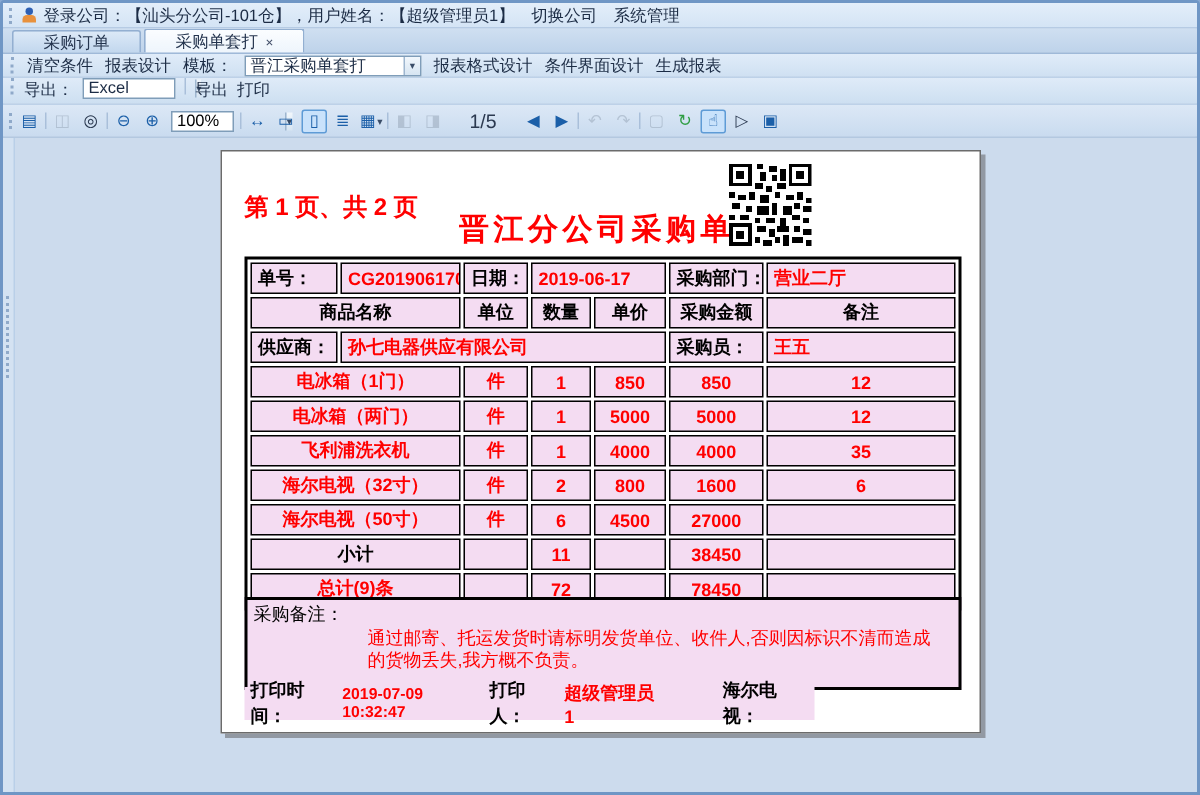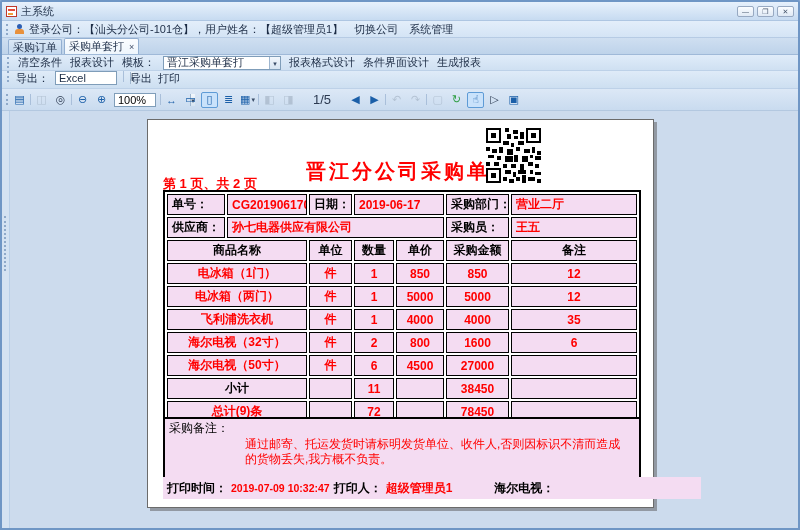--- a/index.html
+++ b/index.html
@@ -47,21 +47,21 @@
   .loginbar .link { margin-left:6px; }
 
   
   .tabstrip {
     height:17px; flex:0 0 17px;
     background:linear-gradient(#cfdff1,#bed3ea);
     display:flex; align-items:flex-end; padding:0 0 0 6px; gap:2px;
     border-bottom:1px solid #9fb9d8;
   }
   .tab {
-    height:15px; padding:0 4px; font-size:11px; color:#24344e;
+    height:15px; padding:0 20px; font-size:11px; color:#24344e;
     display:flex; align-items:center; gap:5px;
     border:1px solid #93afd1; border-bottom:none; border-radius:2px 2px 0 0;
     background:linear-gradient(#dcE9f7,#c2d7ee);
   }
   .tab.active { background:linear-gradient(#fbfdff,#eef5fc); height:16px; }
   .tab .close { font-size:9px; color:#44506a; }
 
   
   .toolbar1 {
     height:16px; flex:0 0 16px;
@@ -104,21 +104,21 @@
   
   .preview { flex:1; position:relative; background:#ccdbed; overflow:hidden; }
   .left-strip { position:absolute; left:0; top:0; bottom:0; width:8px; background:#d4e2f2; border-right:1px solid #b9cfe8; }
   .left-strip::after { content:""; position:absolute; left:2px; top:105px; width:2px; height:55px; border-left:2px dotted #8fa9c9; }
 
   .page {
     position:absolute; left:145px; top:8px; width:507px; height:389px;
     background:#fff; border:1px solid #6b6b6b;
     box-shadow:3px 3px 0 #9299a3;
   }
-  .page-info { position:absolute; left:15px; top:27px; color:#f00; font-size:13px; font-weight:bold;margin-top:28px; }
+  .page-info { position:absolute; left:15px; top:27px; color:#f00; font-size:16px; font-weight:bold; }
   .doc-title { position:absolute; left:110px; top:38px; width:280px; text-align:center; color:#f00; font-size:20px; font-weight:bold; letter-spacing:3px; }
   .qr { position:absolute; left:338px; top:8px; width:55px; height:55px; }
 
   .form-table {
     position:absolute; left:15px; top:70px; width:478px;
     table-layout:fixed; border-collapse:separate; border-spacing:2px;
     border:2px solid #000;
   }
   .form-table td {
     border:1px solid #000; background:#f4dcf2;
@@ -129,42 +129,33 @@
   .form-table td.center { text-align:center; padding:1px 2px; }
 
   .remark-box {
     position:absolute; left:15px; top:297px; width:478px; height:62px;
     border:2px solid #000; background:#f4dcf2;
     font-size:12px; font-weight:normal; padding:1px 4px;
   }
   .remark-text { color:#f00; margin:0 4px 0 76px; line-height:15px; }
 
   .doc-footer {
-    position:absolute; left:15px; top:357px; width:538px; height:22px;
+    position:absolute; left:15px; top:357px; width:380px; height:22px;
     background:#f4dcf2; display:flex; align-items:center; gap:4px;
     font-size:12px; font-weight:bold; padding:0 4px;
   }
   .doc-footer .time { color:#f00; font-size:10.5px; }
   .doc-footer .red { color:#f00; }
   .doc-footer .sign { margin-left:38px; }
 </style>
 </head>
 <body>
 
 <div class="window">
 
-  <div class="titlebar">
-    <div class="app-icon"></div>
-    <div class="title-text">主系统</div>
-    <div class="win-controls">
-      <div class="win-btn">—</div>
-      <div class="win-btn">❐</div>
-      <div class="win-btn">✕</div>
-    </div>
-  </div>
 
   <div class="loginbar">
     <div class="grip"></div>
     <div class="user-icon"></div>
     <span>登录公司：【汕头分公司-101仓】，用户姓名：【超级管理员1】</span>
     <span class="link">切换公司</span>
     <span class="link">系统管理</span>
   </div>
 
   <div class="tabstrip">
@@ -319,32 +310,32 @@
         <tbody>
             <tr>
           <td>单号：</td>
           <td class="red">CG20190617001</td>
           <td>日期：</td>
           <td class="red" colspan="2">2019-06-17</td>
           <td>采购部门：</td>
           <td class="red">营业二厅</td>
         </tr>
         <tr>
-          <td>供应商：</td>
-          <td class="red" colspan="4">孙七电器供应有限公司</td>
-          <td>采购员：</td>
-          <td class="red">王五</td>
-        </tr>
-        <tr>
           <td class="center" colspan="2">商品名称</td>
           <td class="center">单位</td>
           <td class="center">数量</td>
           <td class="center">单价</td>
           <td class="center">采购金额</td>
           <td class="center">备注</td>
+        </tr>
+        <tr>
+          <td>供应商：</td>
+          <td class="red" colspan="4">孙七电器供应有限公司</td>
+          <td>采购员：</td>
+          <td class="red">王五</td>
         </tr>
         <tr>
           <td class="center red" colspan="2">电冰箱（1门）</td>
           <td class="center red">件</td>
           <td class="center red">1</td>
           <td class="center red">850</td>
           <td class="center red">850</td>
           <td class="center red">12</td>
         </tr>
         <tr>

